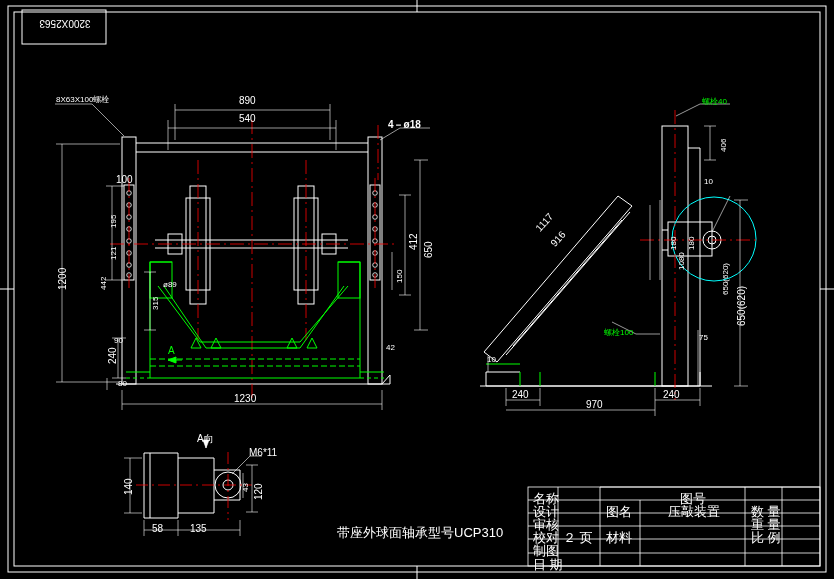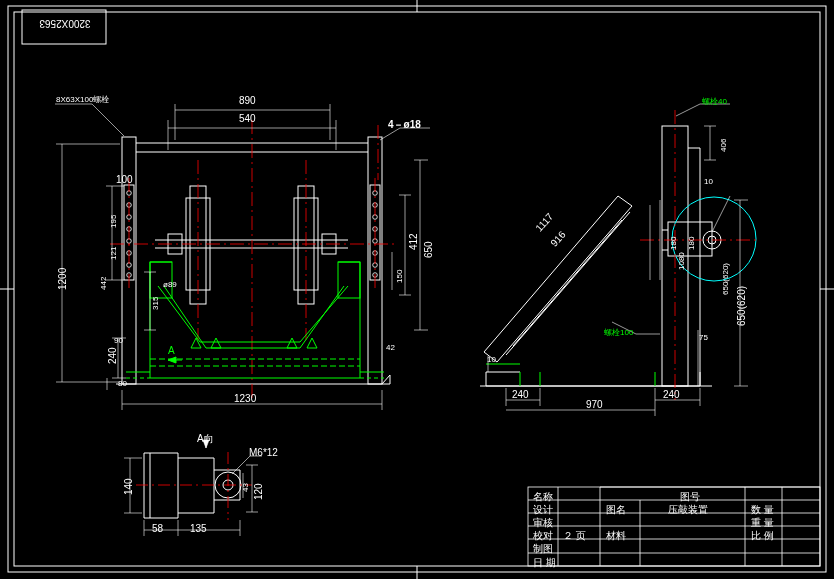--- a/index.html
+++ b/index.html
@@ -5,21 +5,21 @@
   html,body{margin:0;padding:0;background:#000;}
   #root{position:relative;width:834px;height:579px;background:#000;overflow:hidden;
         font-family:"Liberation Sans",sans-serif;}
   .lbl{position:absolute;color:#fff;font-size:10px;white-space:nowrap;line-height:1;}
   .lbl.g{color:#00ff00;}
   .lbl.sm{font-size:8px;}
   .lbl.big{font-size:13px;}
   .rot90{transform-origin:0 0;transform:rotate(-90deg);}
   .rot180{transform-origin:center center;transform:rotate(180deg);}
   svg{position:absolute;left:0;top:0;}
-  .tbl{position:absolute;color:#fff;font-size:10px;}
+  .tbl{position:absolute;color:#fff;font-size:13px;}
 </style>
 </head>
 <body>
 
 <div id="root">
 
   <svg width="834" height="579">
 
     <rect x="8" y="6" width="818" height="566" fill="none" stroke="#ffffff" stroke-width="1"></rect>
     <rect x="14" y="12" width="806" height="554" fill="none" stroke="#ffffff" stroke-width="1"></rect>
@@ -309,22 +309,23 @@
   <div class="lbl g sm" style="left:604px;top:329px;">螺栓100</div>
   <div class="lbl g sm" style="left:702px;top:98px;">螺栓40</div>
   <div class="lbl rot90 sm" style="left:720px;top:152px;">406</div>
 
   <div class="lbl rot90" style="left:124px;top:495px;">140</div>
   <div class="lbl rot90" style="left:254px;top:500px;">120</div>
   <div class="lbl rot90 sm" style="left:242px;top:492px;">43</div>
   <div class="lbl" style="left:152px;top:524px;">58</div>
   <div class="lbl" style="left:190px;top:524px;">135</div>
   <div class="lbl" style="left:197px;top:434px;">A向</div>
-  <div class="lbl" style="left:249px;top:448px;">M6*12</div>
-
+  <div class="lbl" style="left:249px;top:448px;">M6*11</div>
+
+  <div class="lbl big" style="left:337px;top:526px;">带座外球面轴承型号UCP310</div>
 
   <div class="tbl" style="left:533px;top:490px;">名称</div>
   <div class="tbl" style="left:668px;top:490px;padding-left:12px;">图号</div>
   <div class="tbl" style="left:533px;top:503px;">设计</div>
   <div class="tbl" style="left:606px;top:503px;">图名</div>
   <div class="tbl" style="left:668px;top:503px;">压敲装置</div>
   <div class="tbl" style="left:751px;top:503px;">数 量</div>
   <div class="tbl" style="left:533px;top:516px;">审核</div>
   <div class="tbl" style="left:751px;top:516px;">重 量</div>
   <div class="tbl" style="left:533px;top:529px;">校对</div>

